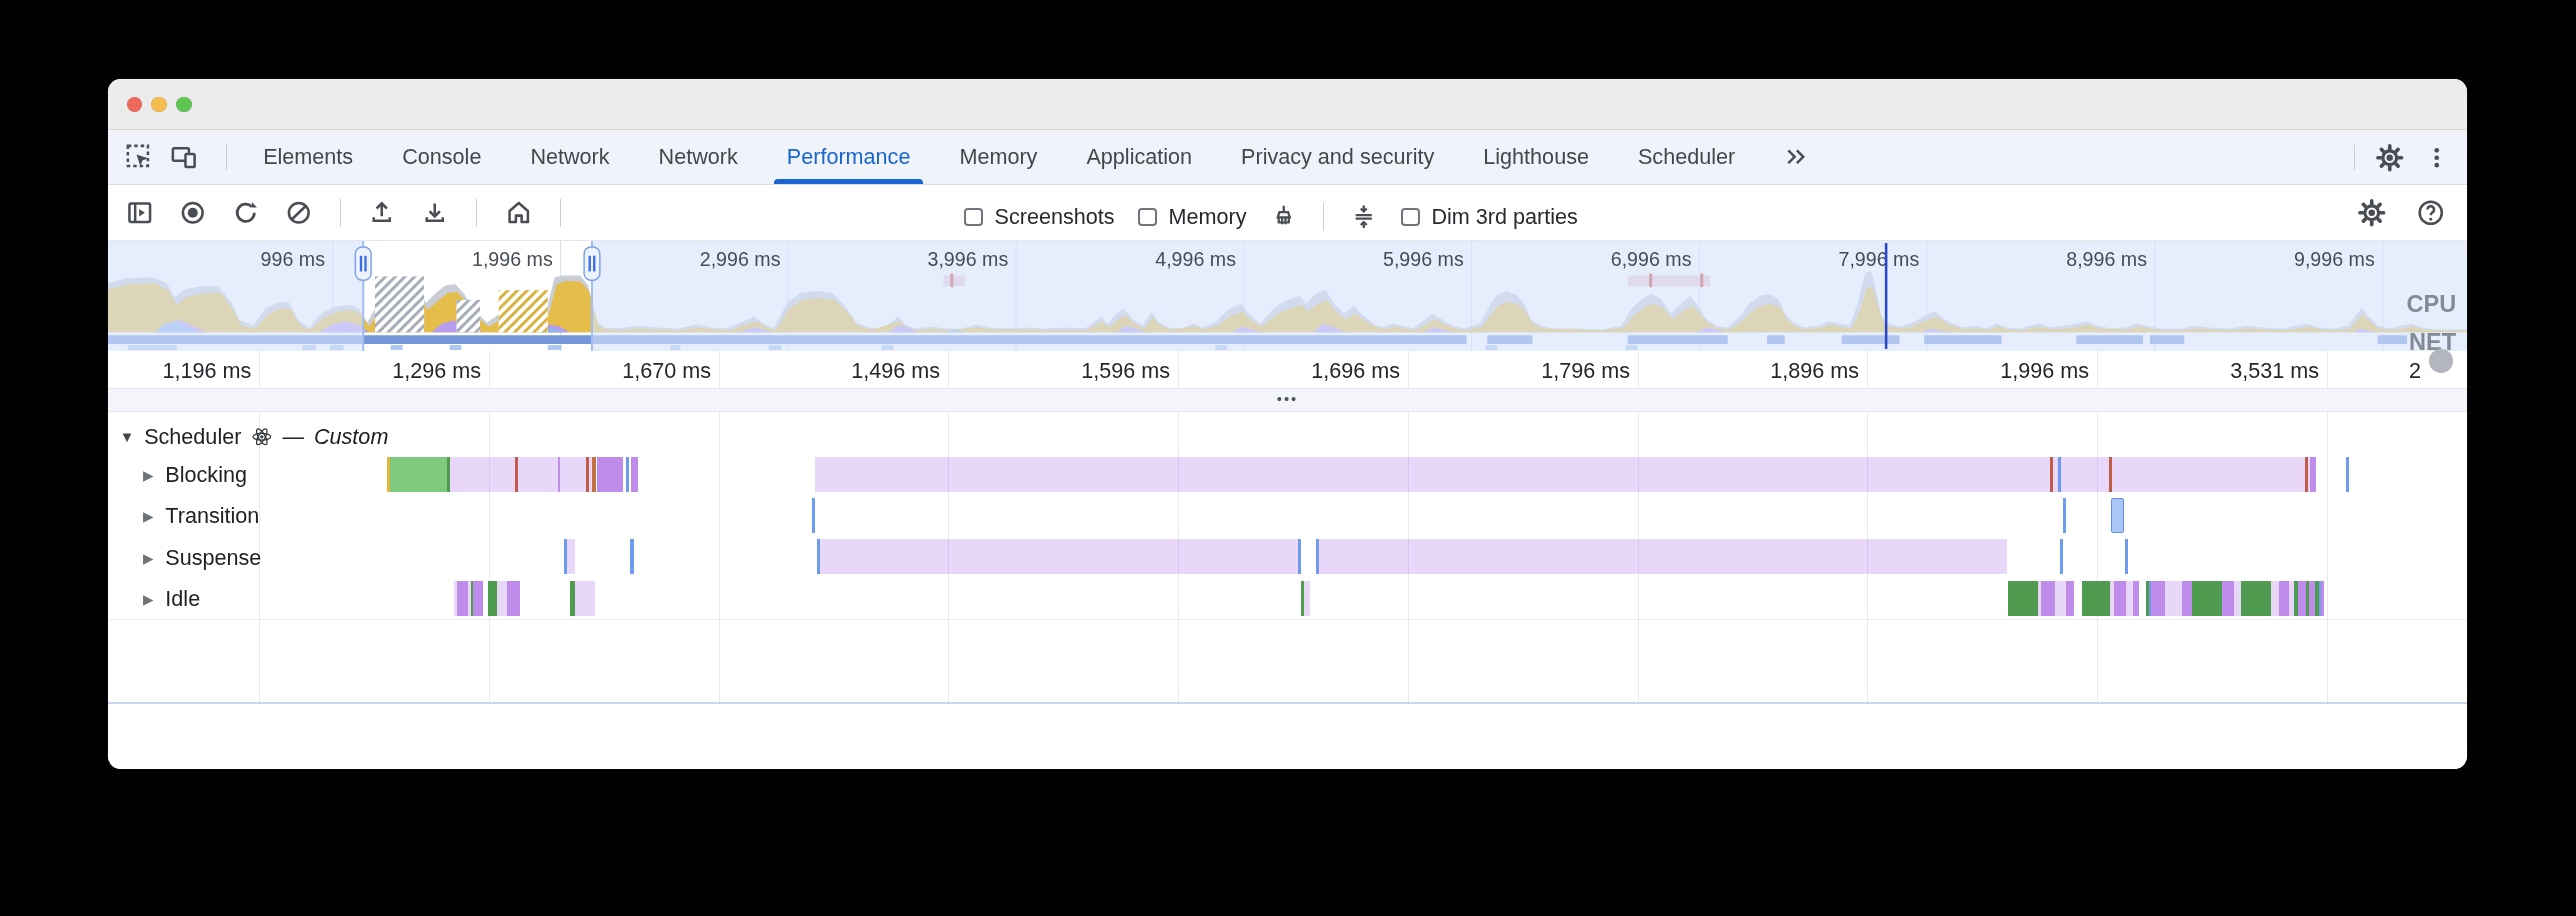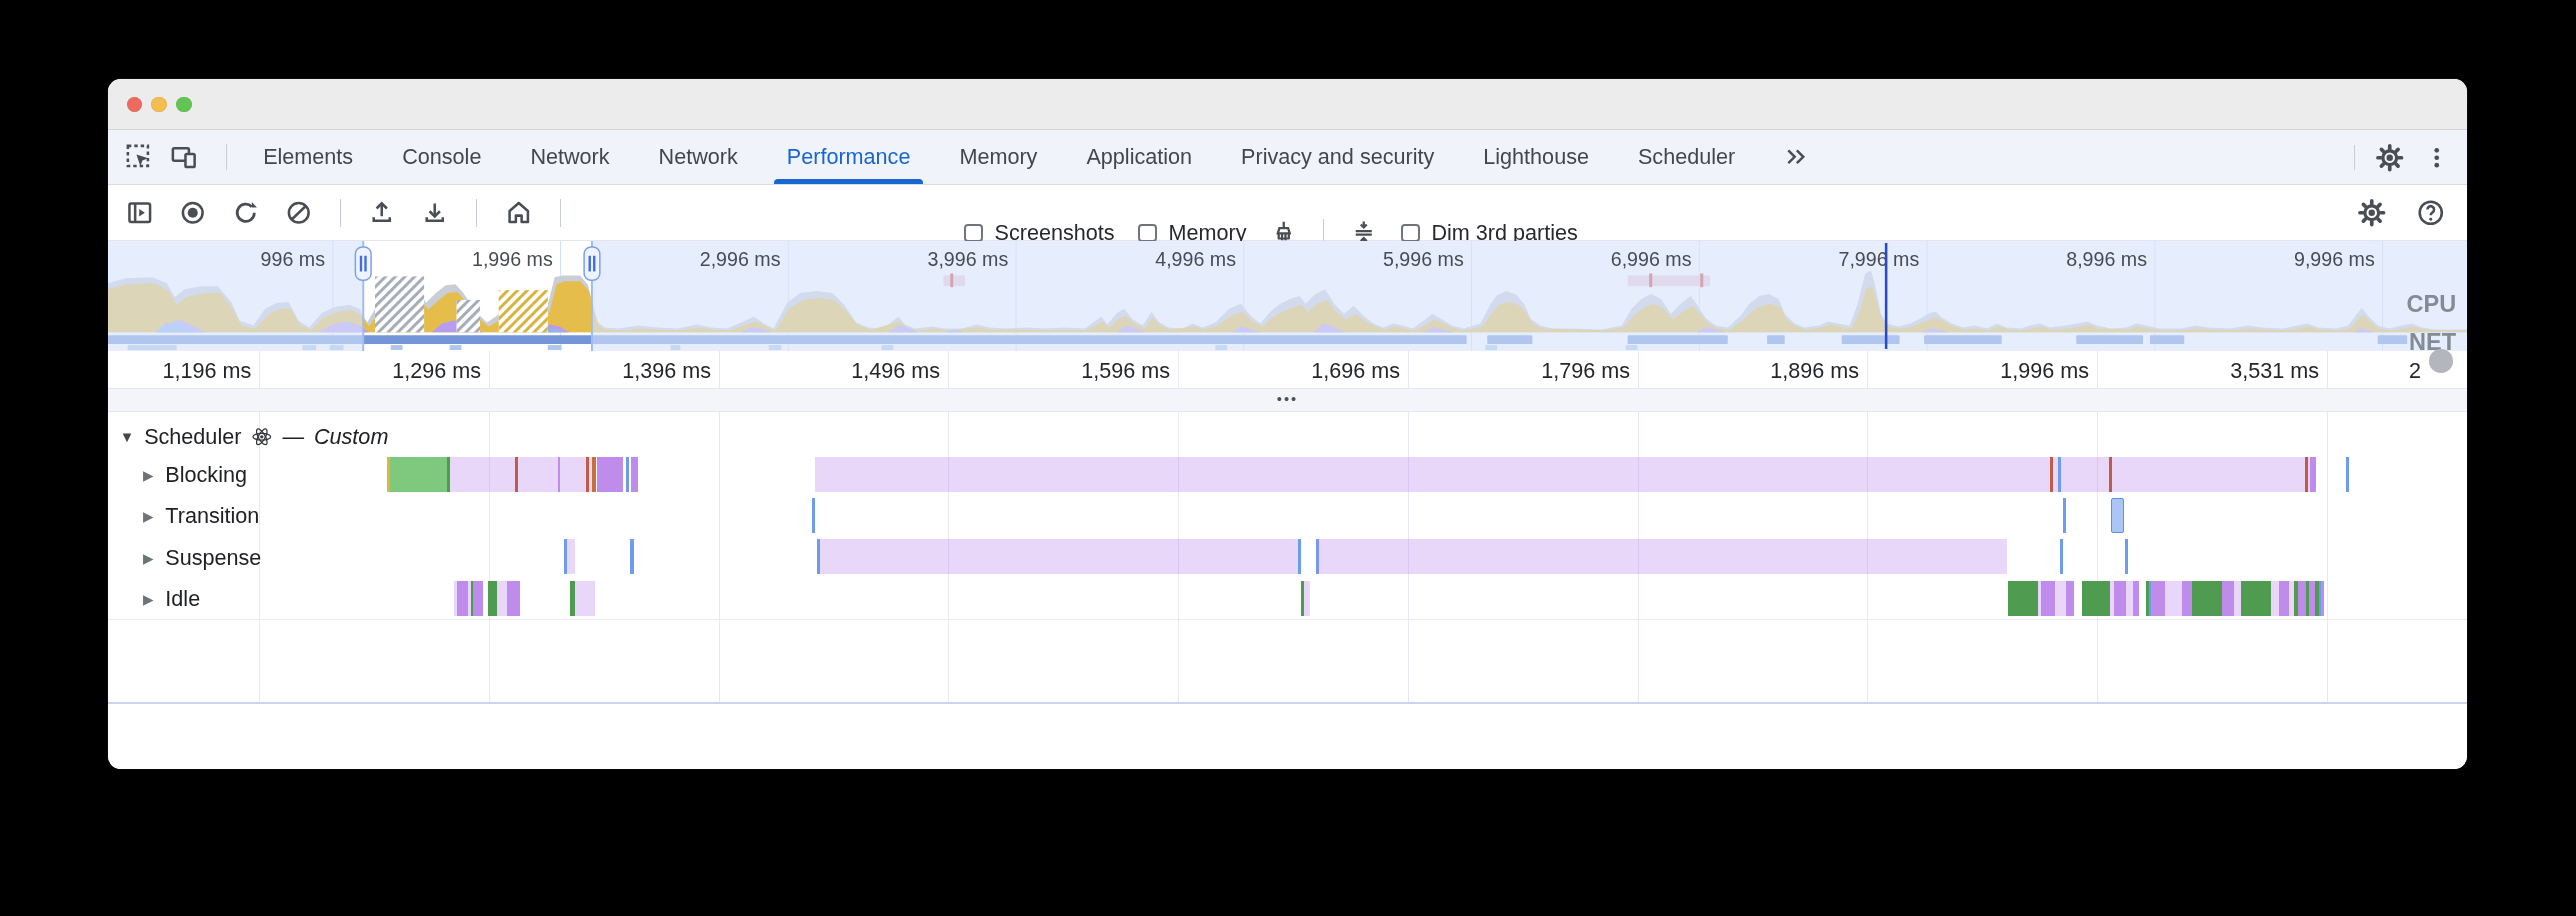--- a/index.html
+++ b/index.html
@@ -22,21 +22,21 @@
   .tabs { display:flex; height:100%; align-items:stretch; }
   .tab { position:relative; display:flex; align-items:center; padding:0 24.5px; font-size:21.6px; color:#43464b; cursor:default; white-space:nowrap; }
   .tab.active { color:#1765cf; }
   .tab.active::after { content:""; position:absolute; left:11.8px; right:11.8px; bottom:0; height:4.9px; background:#1a67d2; border-radius:3.9px 3.9px 0 0; }
   .tabbar-right { position:absolute; right:0; top:51px; height:55px; display:flex; align-items:center; padding-right:17.7px; }
 
   
   .toolbar { position:absolute; left:0; top:106px; width:100%; height:56px; background:#fff; border-bottom:1px solid #e3e6ec; }
   .tool-left { position:absolute; left:17.7px; top:0; height:56px; display:flex; align-items:center; gap:25.5px; }
   .tool-left .vsep, .tool-mid .vsep { height:27.5px; margin:0 2px; }
-  .tool-mid { position:absolute; left:856px; top:16px; height:64px; display:flex; align-items:center; gap:23.6px; }
+  .tool-mid { position:absolute; left:856px; top:0; height:64px; display:flex; align-items:center; gap:23.6px; }
   .tool-right { position:absolute; right:21.6px; top:0; height:56px; display:flex; align-items:center; gap:29.5px; }
   .checkbox-item { display:flex; align-items:center; gap:11.8px; }
   .checkbox { width:18.7px; height:18.7px; border:2px solid #70757d; border-radius:3.9px; background:#fff; }
   .checkbox-label { font-size:21.6px; color:#27292e; white-space:nowrap; }
   .icon-btn { cursor:pointer; display:flex; align-items:center; justify-content:center; }
 
   
   .overview { position:absolute; left:0; top:162px; width:2359px; height:110px; border-bottom:1px solid #dfe3ec; }
   .overview svg { display:block; }
   svg text { font-family:"Liberation Sans", sans-serif; }
@@ -323,21 +323,21 @@
           <div class="vline" style="left: 1070px;"></div>
           <div class="vline" style="left: 1300px;"></div>
           <div class="vline" style="left: 1530px;"></div>
           <div class="vline" style="left: 1759px;"></div>
           <div class="vline" style="left: 1989px;"></div>
           <div class="vline" style="left: 2219px;"></div>
         </div>
       <div id="ruler">
           <div class="ruler-label" style="left: -13.7px;">1,196 ms</div>
           <div class="ruler-label" style="left: 216px;">1,296 ms</div>
-          <div class="ruler-label" style="left: 446px;">1,396 ms</div>
+          <div class="ruler-label" style="left: 446px;">1,670 ms</div>
           <div class="ruler-label" style="left: 675px;">1,496 ms</div>
           <div class="ruler-label" style="left: 905px;">1,596 ms</div>
           <div class="ruler-label" style="left: 1135px;">1,696 ms</div>
           <div class="ruler-label" style="left: 1365px;">1,796 ms</div>
           <div class="ruler-label" style="left: 1594px;">1,896 ms</div>
           <div class="ruler-label" style="left: 1824px;">1,996 ms</div>
           <div class="ruler-label" style="left: 2054px;">3,531 ms</div>
           <div class="ruler-clipped" style="left: 2301px;">2</div>
         </div>
       <div class="scroll-dot" style="left:2321px; top:-2px;"></div>

